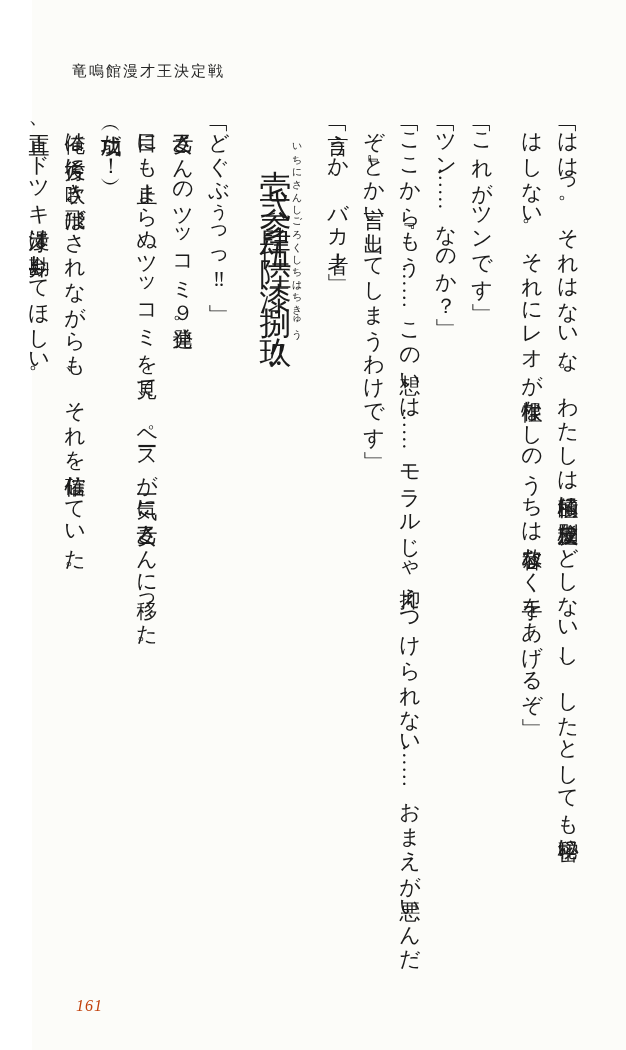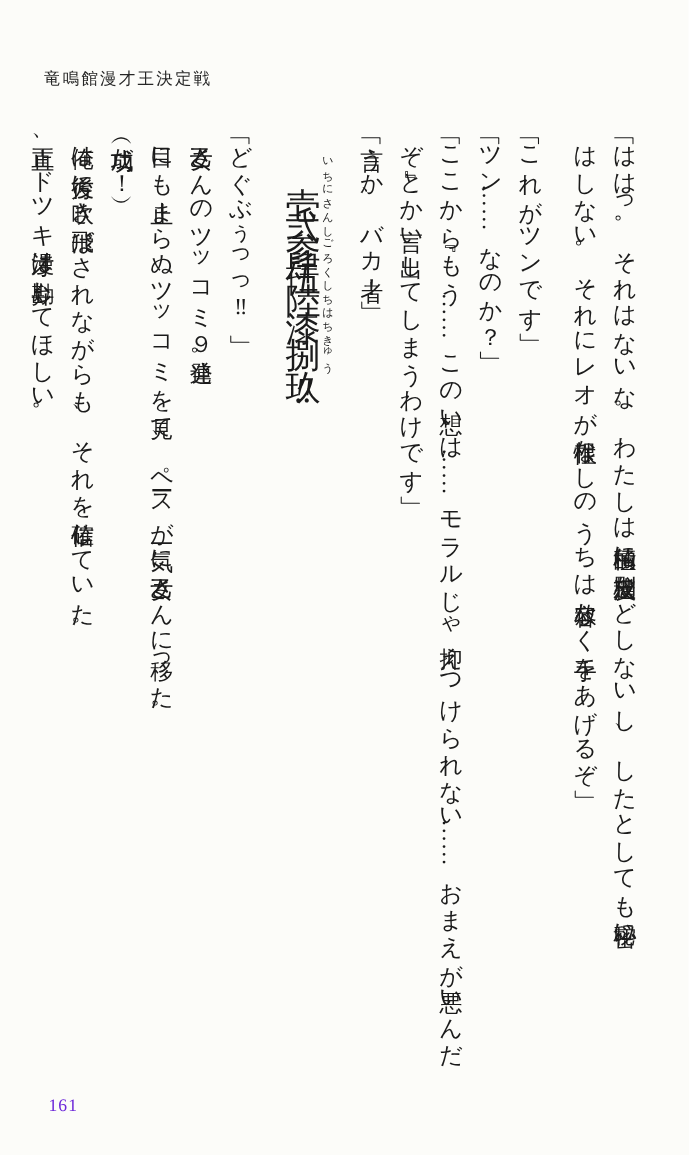--- a/index.html
+++ b/index.html
@@ -28,28 +28,28 @@
     font-size: 32px; line-height: 50px; letter-spacing: 7px;
     padding-top: 18px; margin-right: 18px; margin-left: 14px;
   }
   .big-numerals ruby { ruby-position: over; }
   .big-numerals rt {
     font-size: 10px; letter-spacing: 1px; text-orientation: mixed;
   }
   .big-suffix { margin-top: 6px; font-style: italic; }
   .page-number {
     position: absolute; left: 44px; top: 997px;
-    font-size: 16px; color: #6d28d9;
+    font-size: 16px; font-style: italic; color: #c2410c;
     letter-spacing: 1px;
   }
 </style>
 </head>
 <body>
 
-<div class="page" style="background: rgb(252, 252, 249); color: rgb(27, 27, 27);">
+<div class="page" style="background: rgb(252, 252, 249); color: rgb(27, 27, 27); margin-left: 32px;">
 
   <div class="running-header">竜鳴館漫才王決定戦</div>
 
   <div class="vtext">
     <div class="tline">「ははっ。それはないな。わたしは積極的に校則違反などしないし、したとしても秘密に</div>
     <div class="tline">はしない。それにレオが根性なしのうちは容赦なく手をあげるぞ」</div>
     <div class="tline gap-before">「これがツンです」</div>
     <div class="tline">「ツン……なのか？」</div>
     <div class="tline">「ここから『もう……この想いは……モラルじゃ抑えつけられない……おまえが悪いんだ</div>
     <div class="tline">ぞ』とか言い出してしまうわけです」</div>

